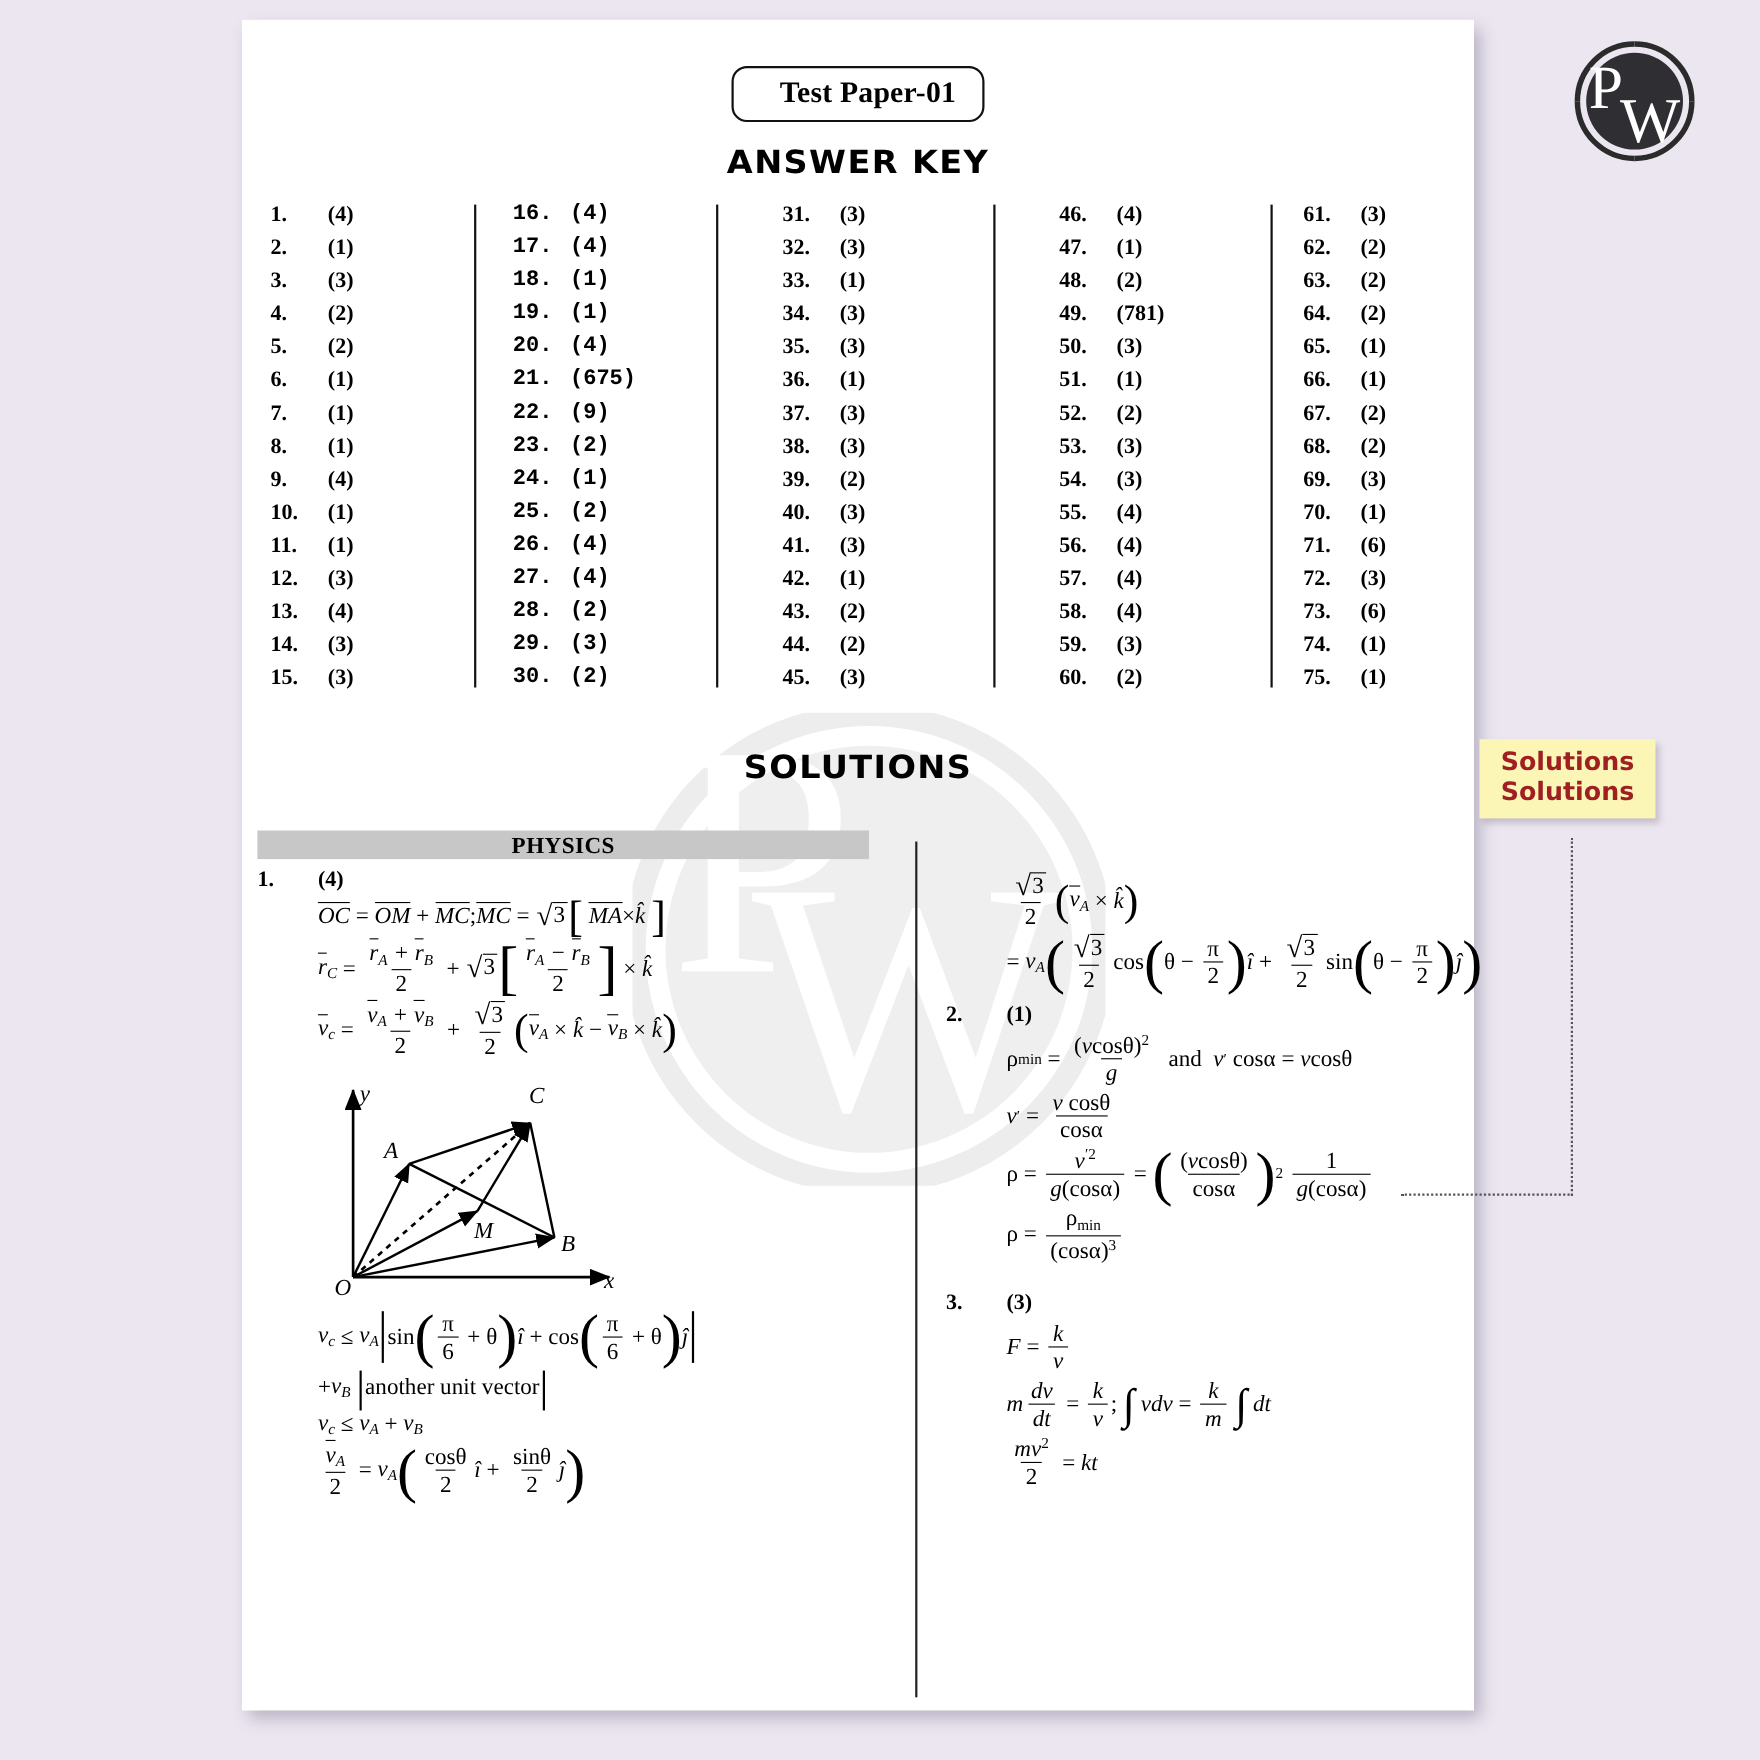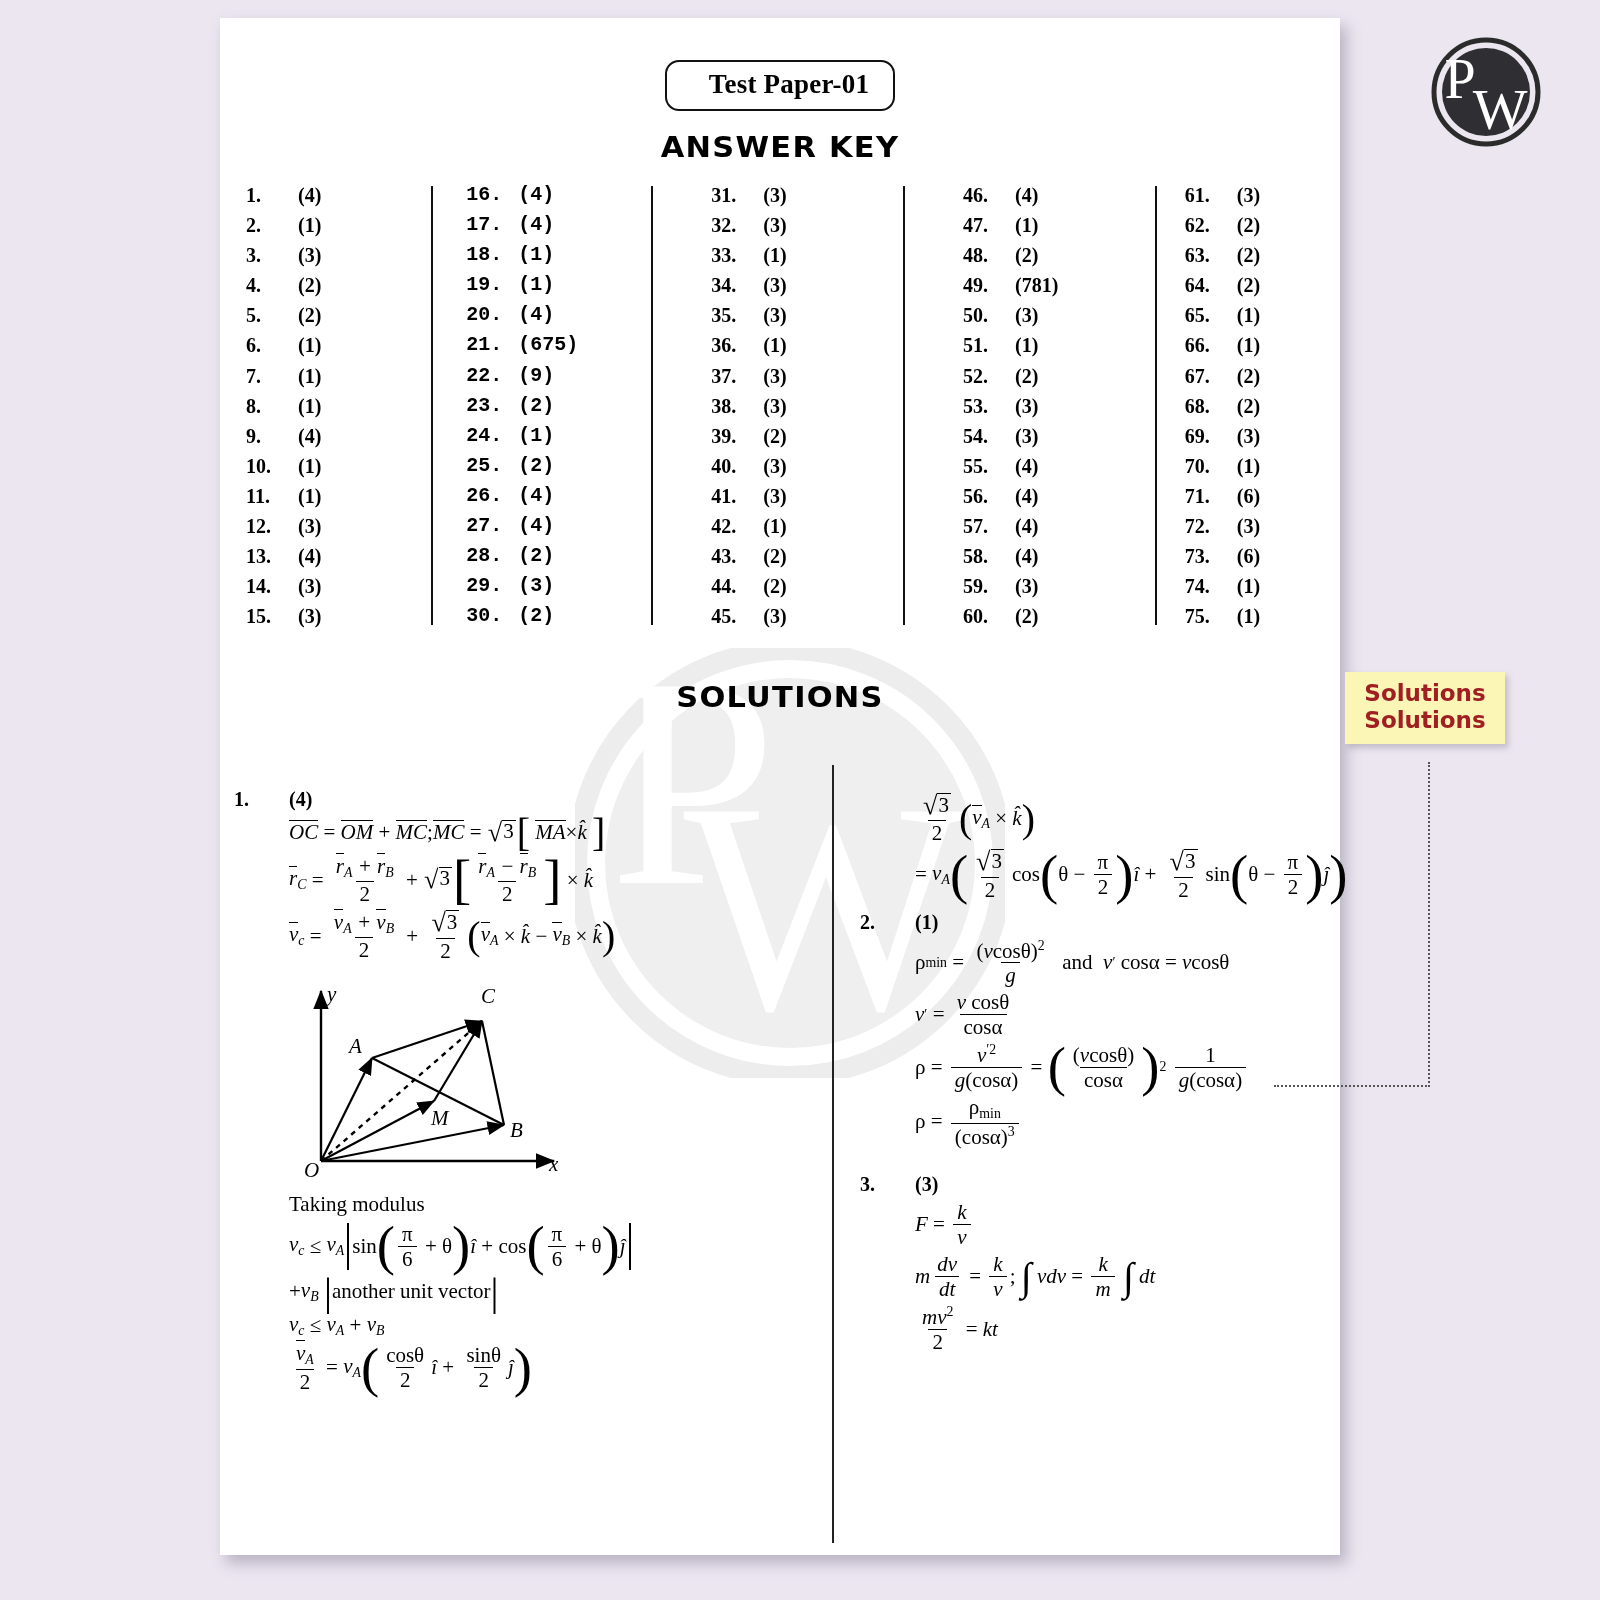--- a/index.html
+++ b/index.html
@@ -573,20 +573,21 @@
         </div>
         <div class="ak-row">
           <span class="ak-num">75.</span>
           <span class="ak-ans">(1)</span>
         </div>
       </div>
     </div>
 
   <div id="solutions-heading">SOLUTIONS</div>
 
+  <div id="subject-bar">PHYSICS</div>
 
   <div id="sol-divider"></div>
 
   <div class="sol-col" id="sol-col-left">
 
     <div class="sol-item">
       <div class="sol-head">
         <span class="qn">1.</span>
         <span>(4)</span>
       </div>
@@ -667,21 +668,20 @@
 
           <text x="28" y="28" font-family="Liberation Serif, serif" font-style="italic" font-size="21">y</text>
           <text x="250" y="198" font-family="Liberation Serif, serif" font-style="italic" font-size="21">x</text>
           <text x="5" y="204" font-family="Liberation Serif, serif" font-style="italic" font-size="21">O</text>
           <text x="50" y="80" font-family="Liberation Serif, serif" font-style="italic" font-size="21">A</text>
           <text x="211" y="164" font-family="Liberation Serif, serif" font-style="italic" font-size="21">B</text>
           <text x="182" y="30" font-family="Liberation Serif, serif" font-style="italic" font-size="21">C</text>
           <text x="132" y="152" font-family="Liberation Serif, serif" font-style="italic" font-size="21">M</text>
         </svg>
 
-        <div class="txt">Taking modulus</div>
 
         
         <div class="m">
           <span class="it">v<sub>c</sub></span>&nbsp;≤&nbsp;<span class="it">v<sub>A</sub></span>
           <span class="bigbar"></span>
           <span class="up">sin</span>
           <span class="big2">(</span>
           <span class="frac">
               <span class="num">π</span>
               <span class="den">6</span>

